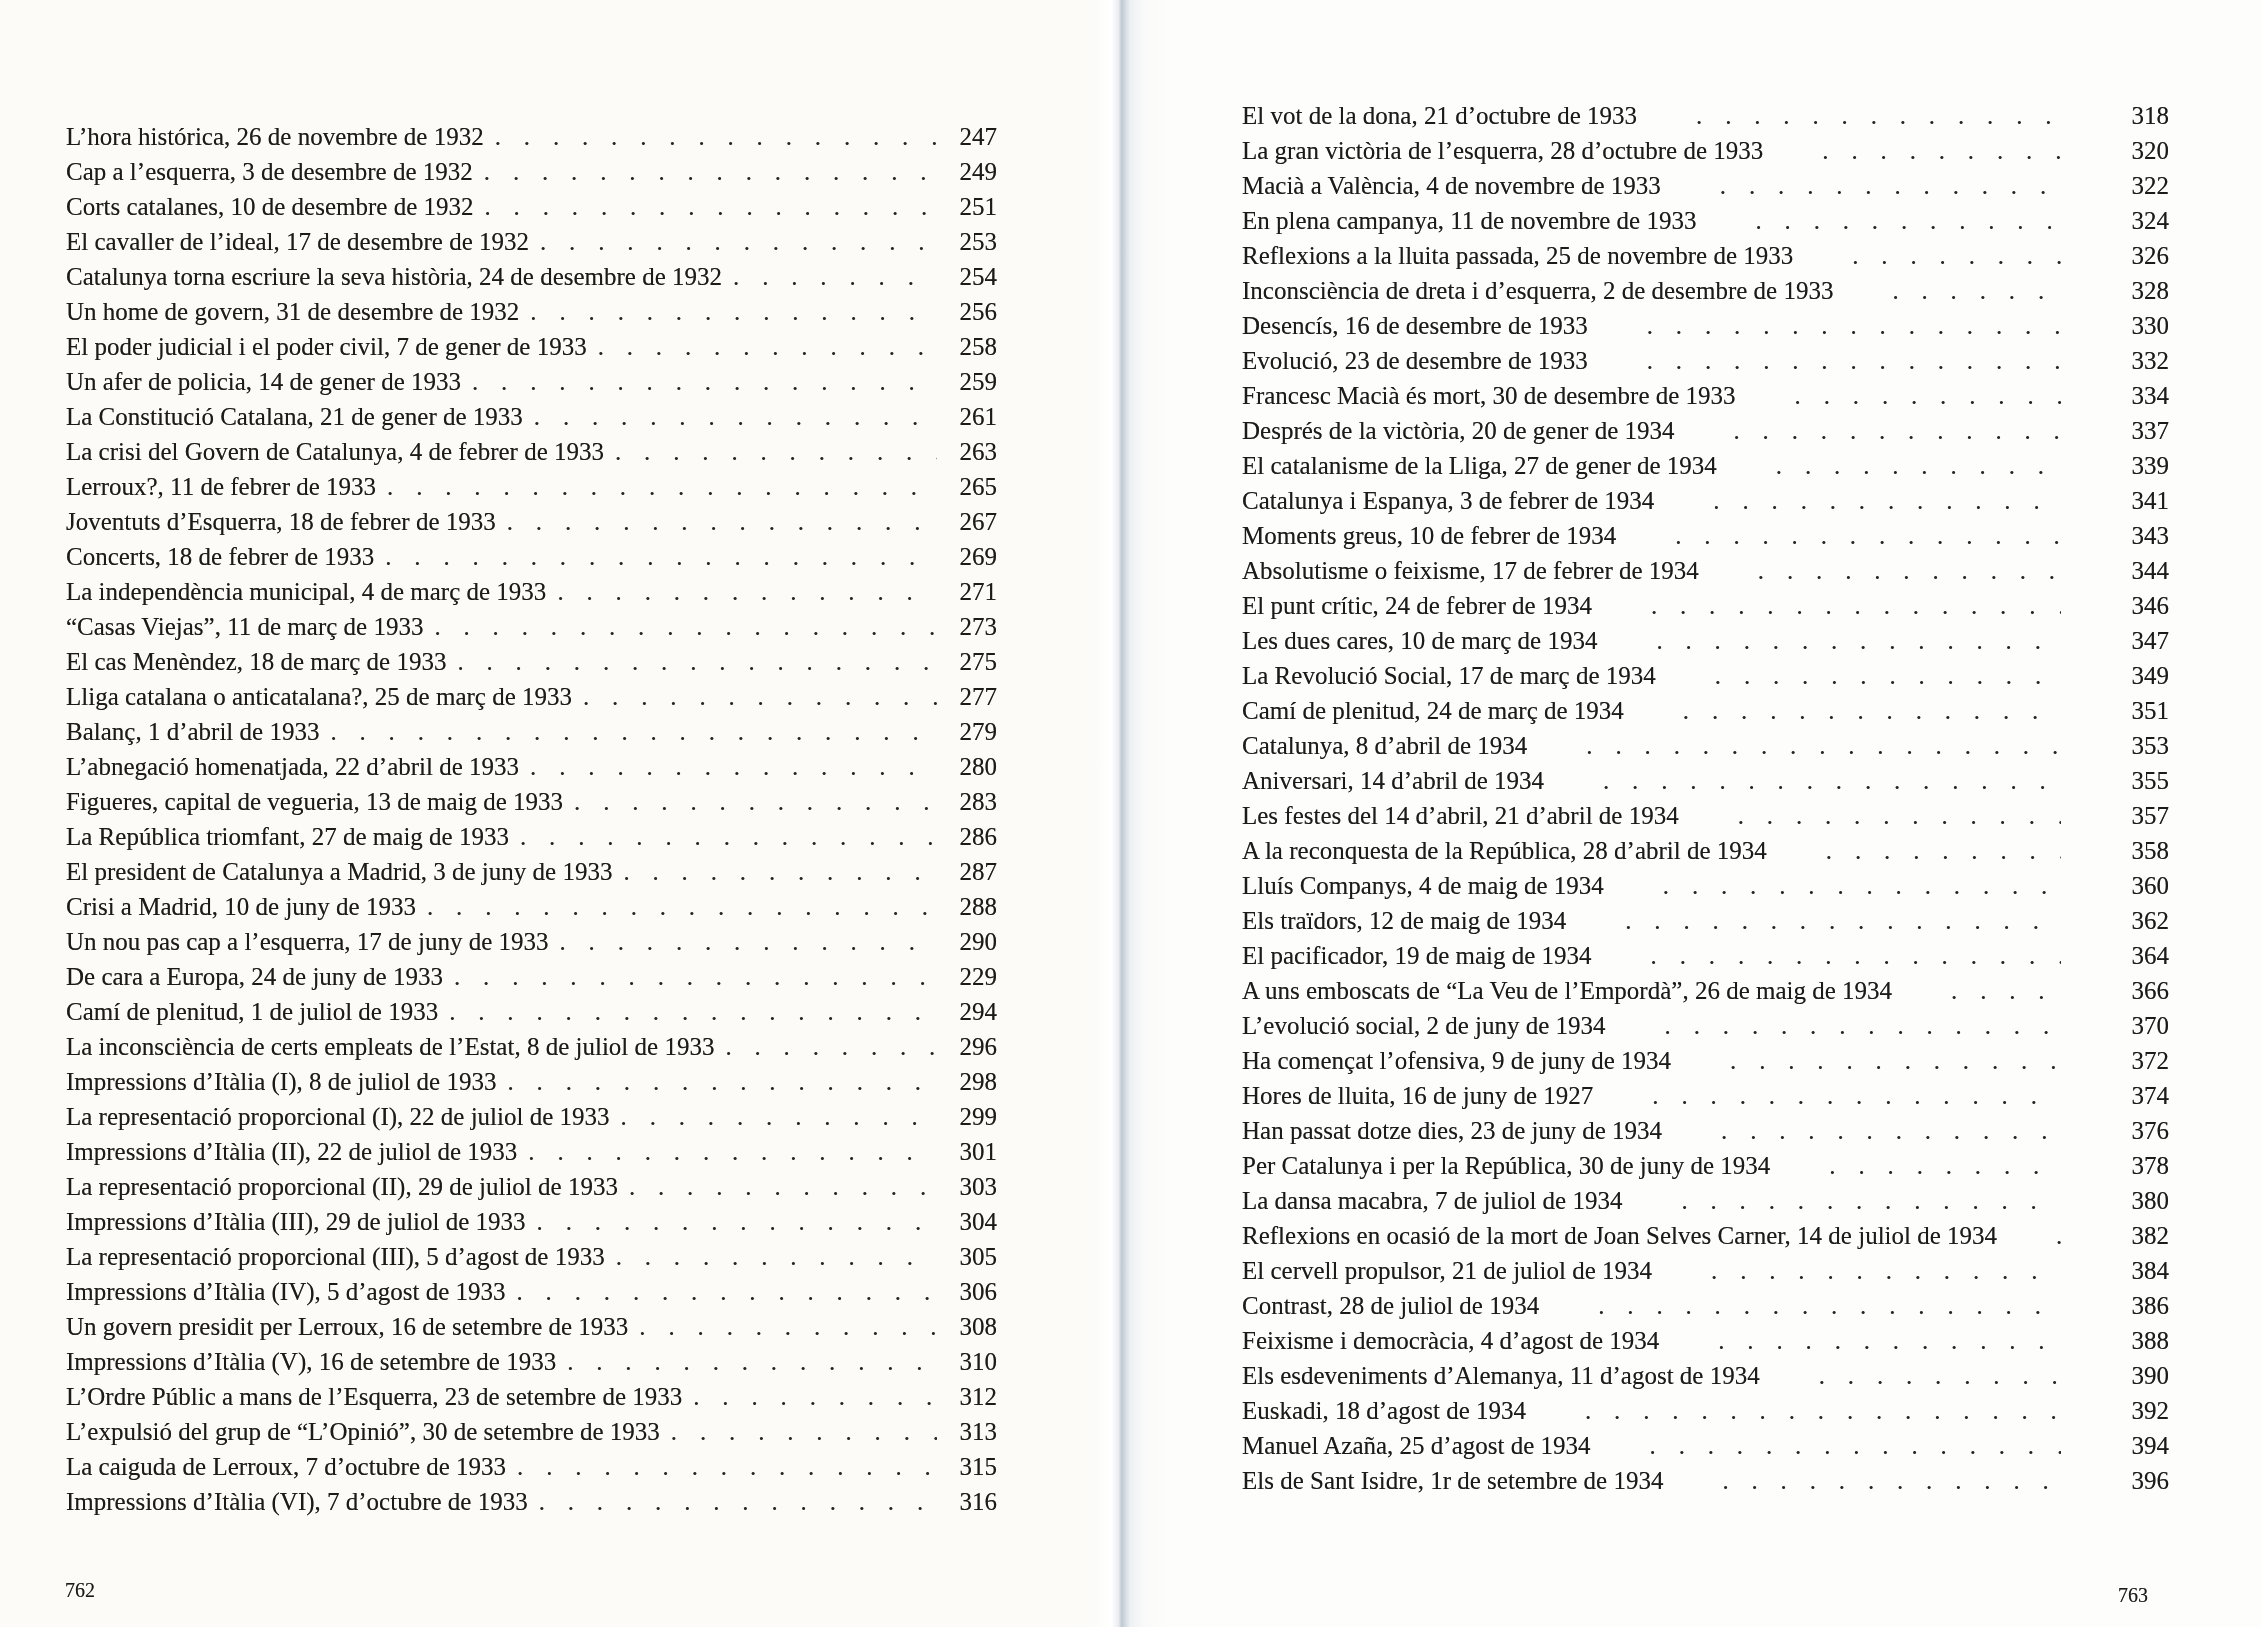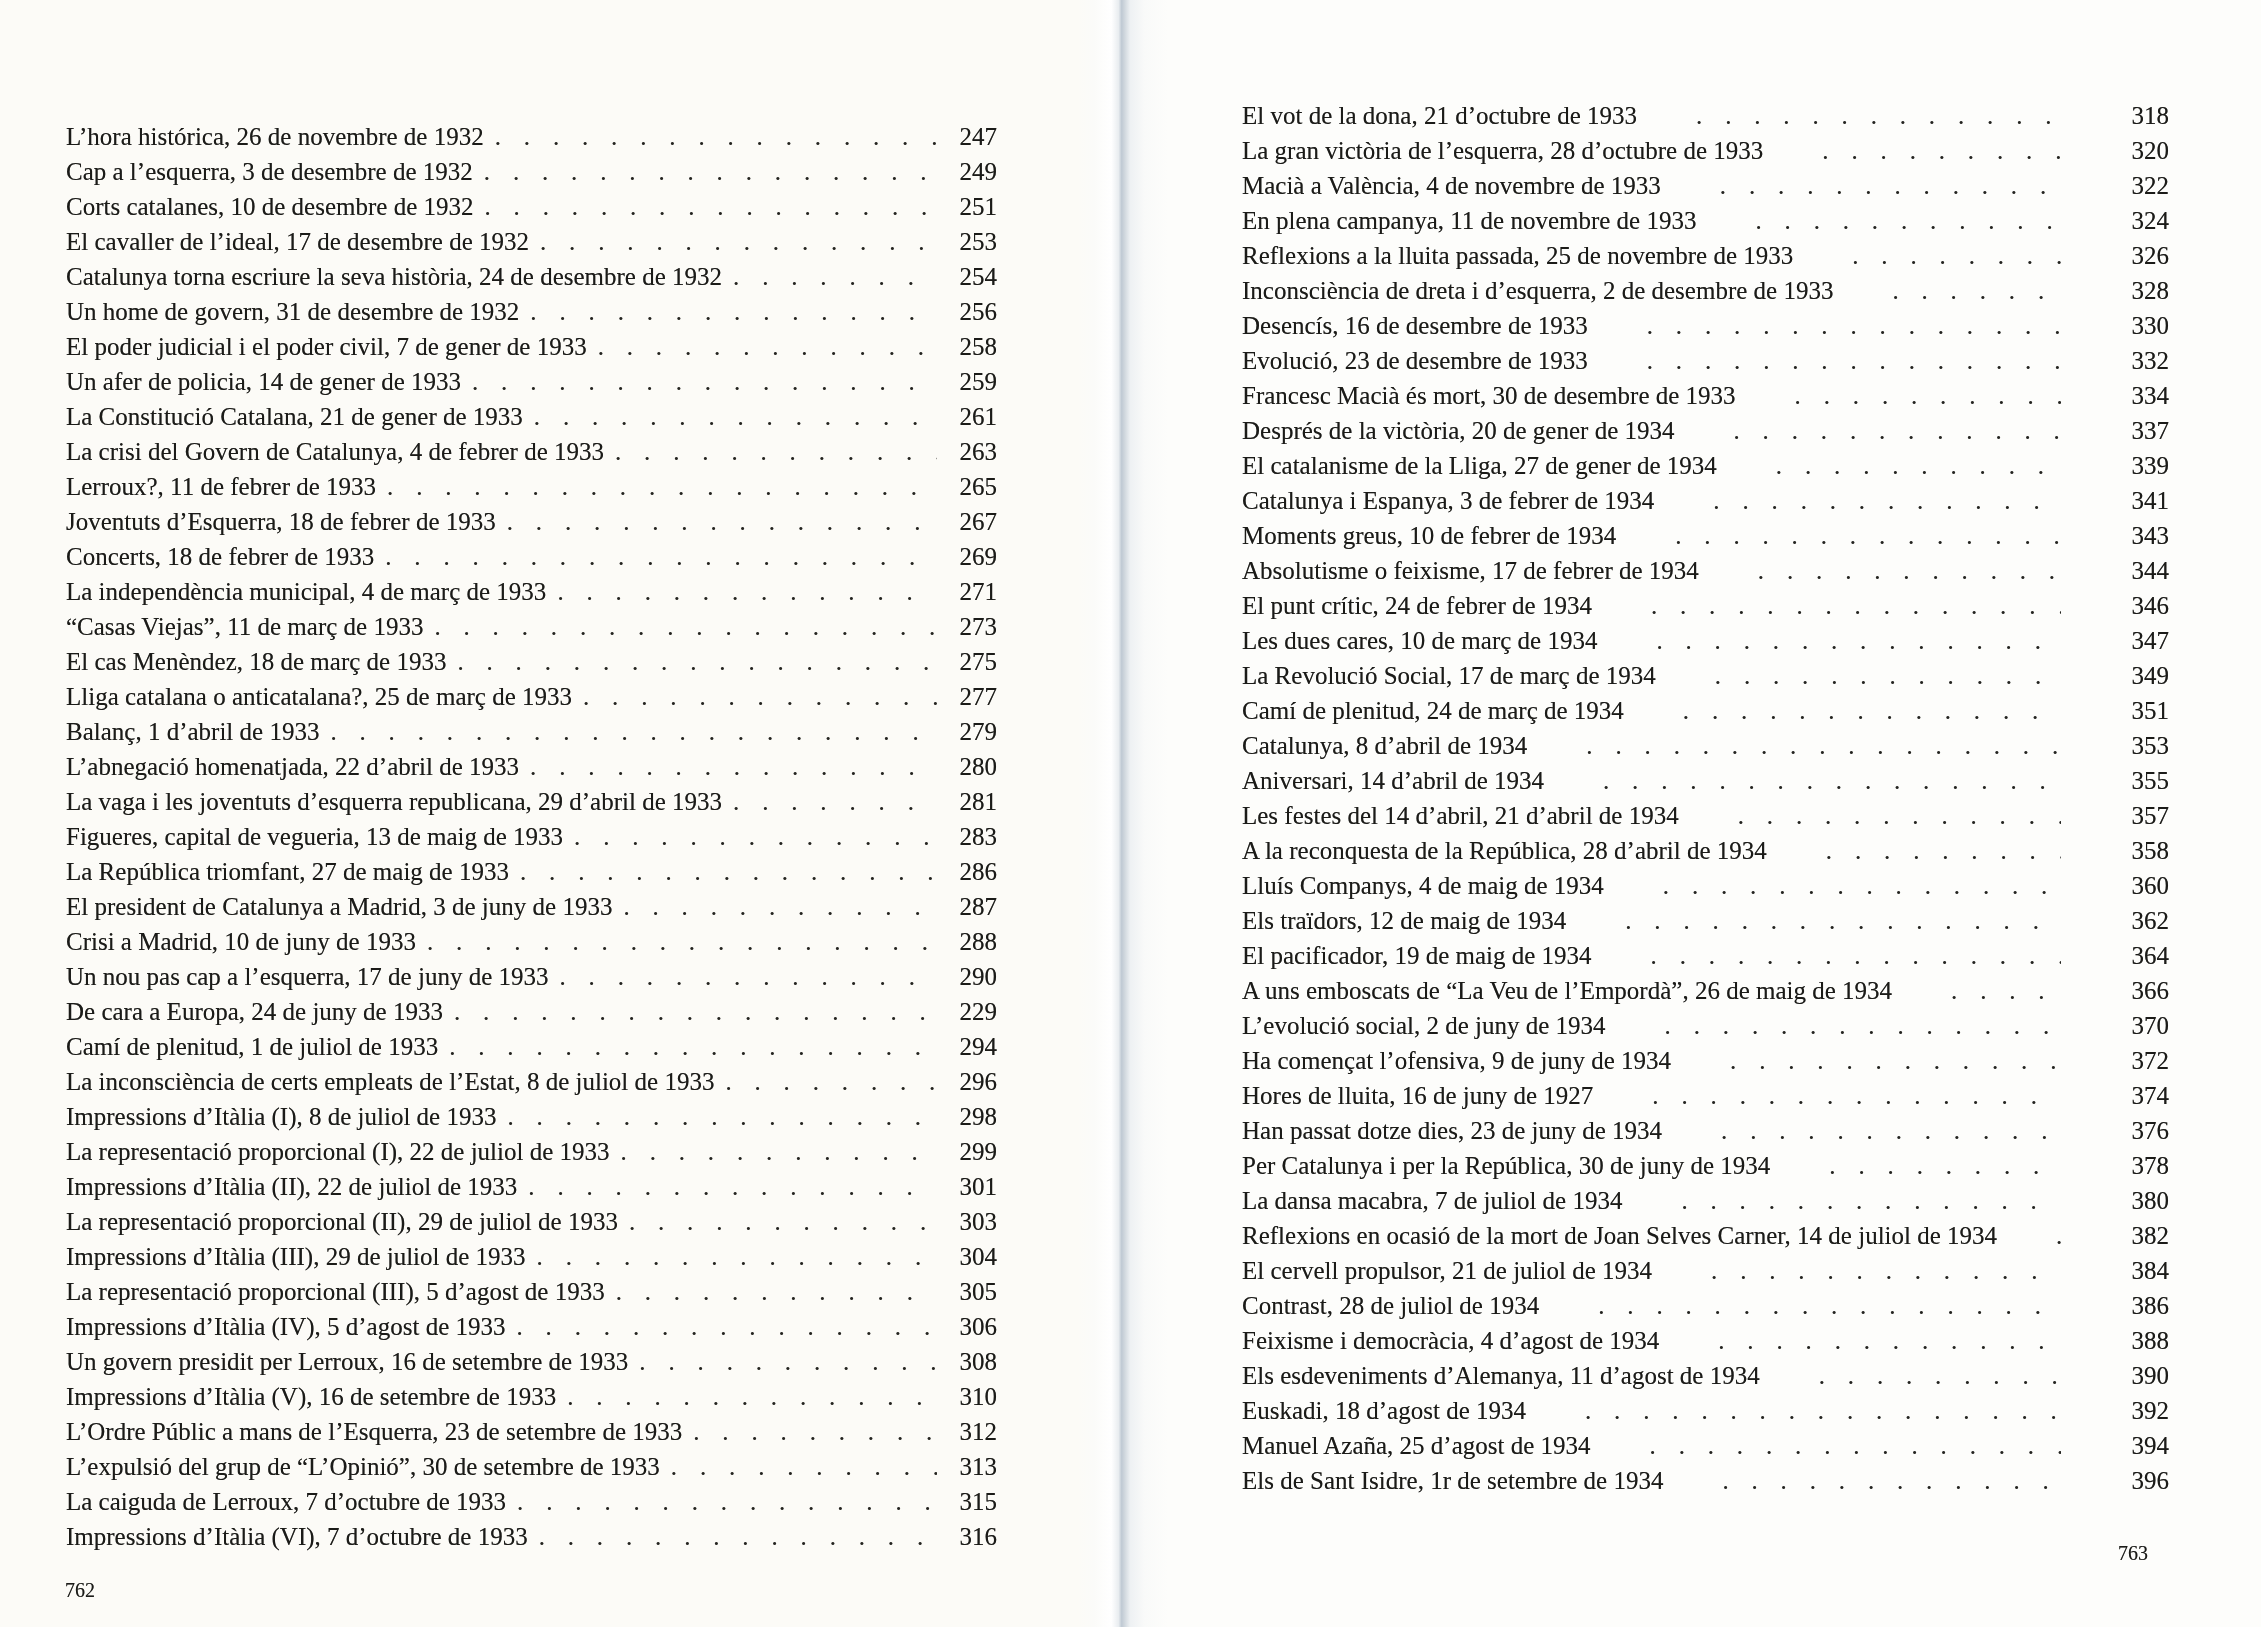--- a/index.html
+++ b/index.html
@@ -70,21 +70,21 @@
     text-align: right;
   }
 
   .folio {
     position: absolute;
     font-size: 20px;
     line-height: 26px;
     text-shadow: 0 0 0.4px rgba(20,20,20,0.5);
   }
   .folio-left  { left: 65px;   top: 1577px; }
-  .folio-right { left: 2118px; top: 1540px; }
+  .folio-right { left: 2118px; top: 1582px; }
 </style>
 </head>
 <body>
 
 <div class="canvas">
 
   <div class="page page-left"></div>
   <div class="page page-right"></div>
   <div class="gutter"></div>
 
@@ -196,25 +196,20 @@
     <span class="leader"></span>
     <span class="pnum">279</span>
   </div>
 
   <div class="row">
     <span class="title">L’abnegació homenatjada, 22 d’abril de 1933</span>
     <span class="leader"></span>
     <span class="pnum">280</span>
   </div>
 
-  <div class="row">
-    <span class="title">La vaga i les joventuts d’esquerra republicana, 29 d’abril de 1933</span>
-    <span class="leader"></span>
-    <span class="pnum">281</span>
-  </div>
 
   <div class="row">
     <span class="title">Figueres, capital de vegueria, 13 de maig de 1933</span>
     <span class="leader"></span>
     <span class="pnum">283</span>
   </div>
 
   <div class="row">
     <span class="title">La República triomfant, 27 de maig de 1933</span>
     <span class="leader"></span>

